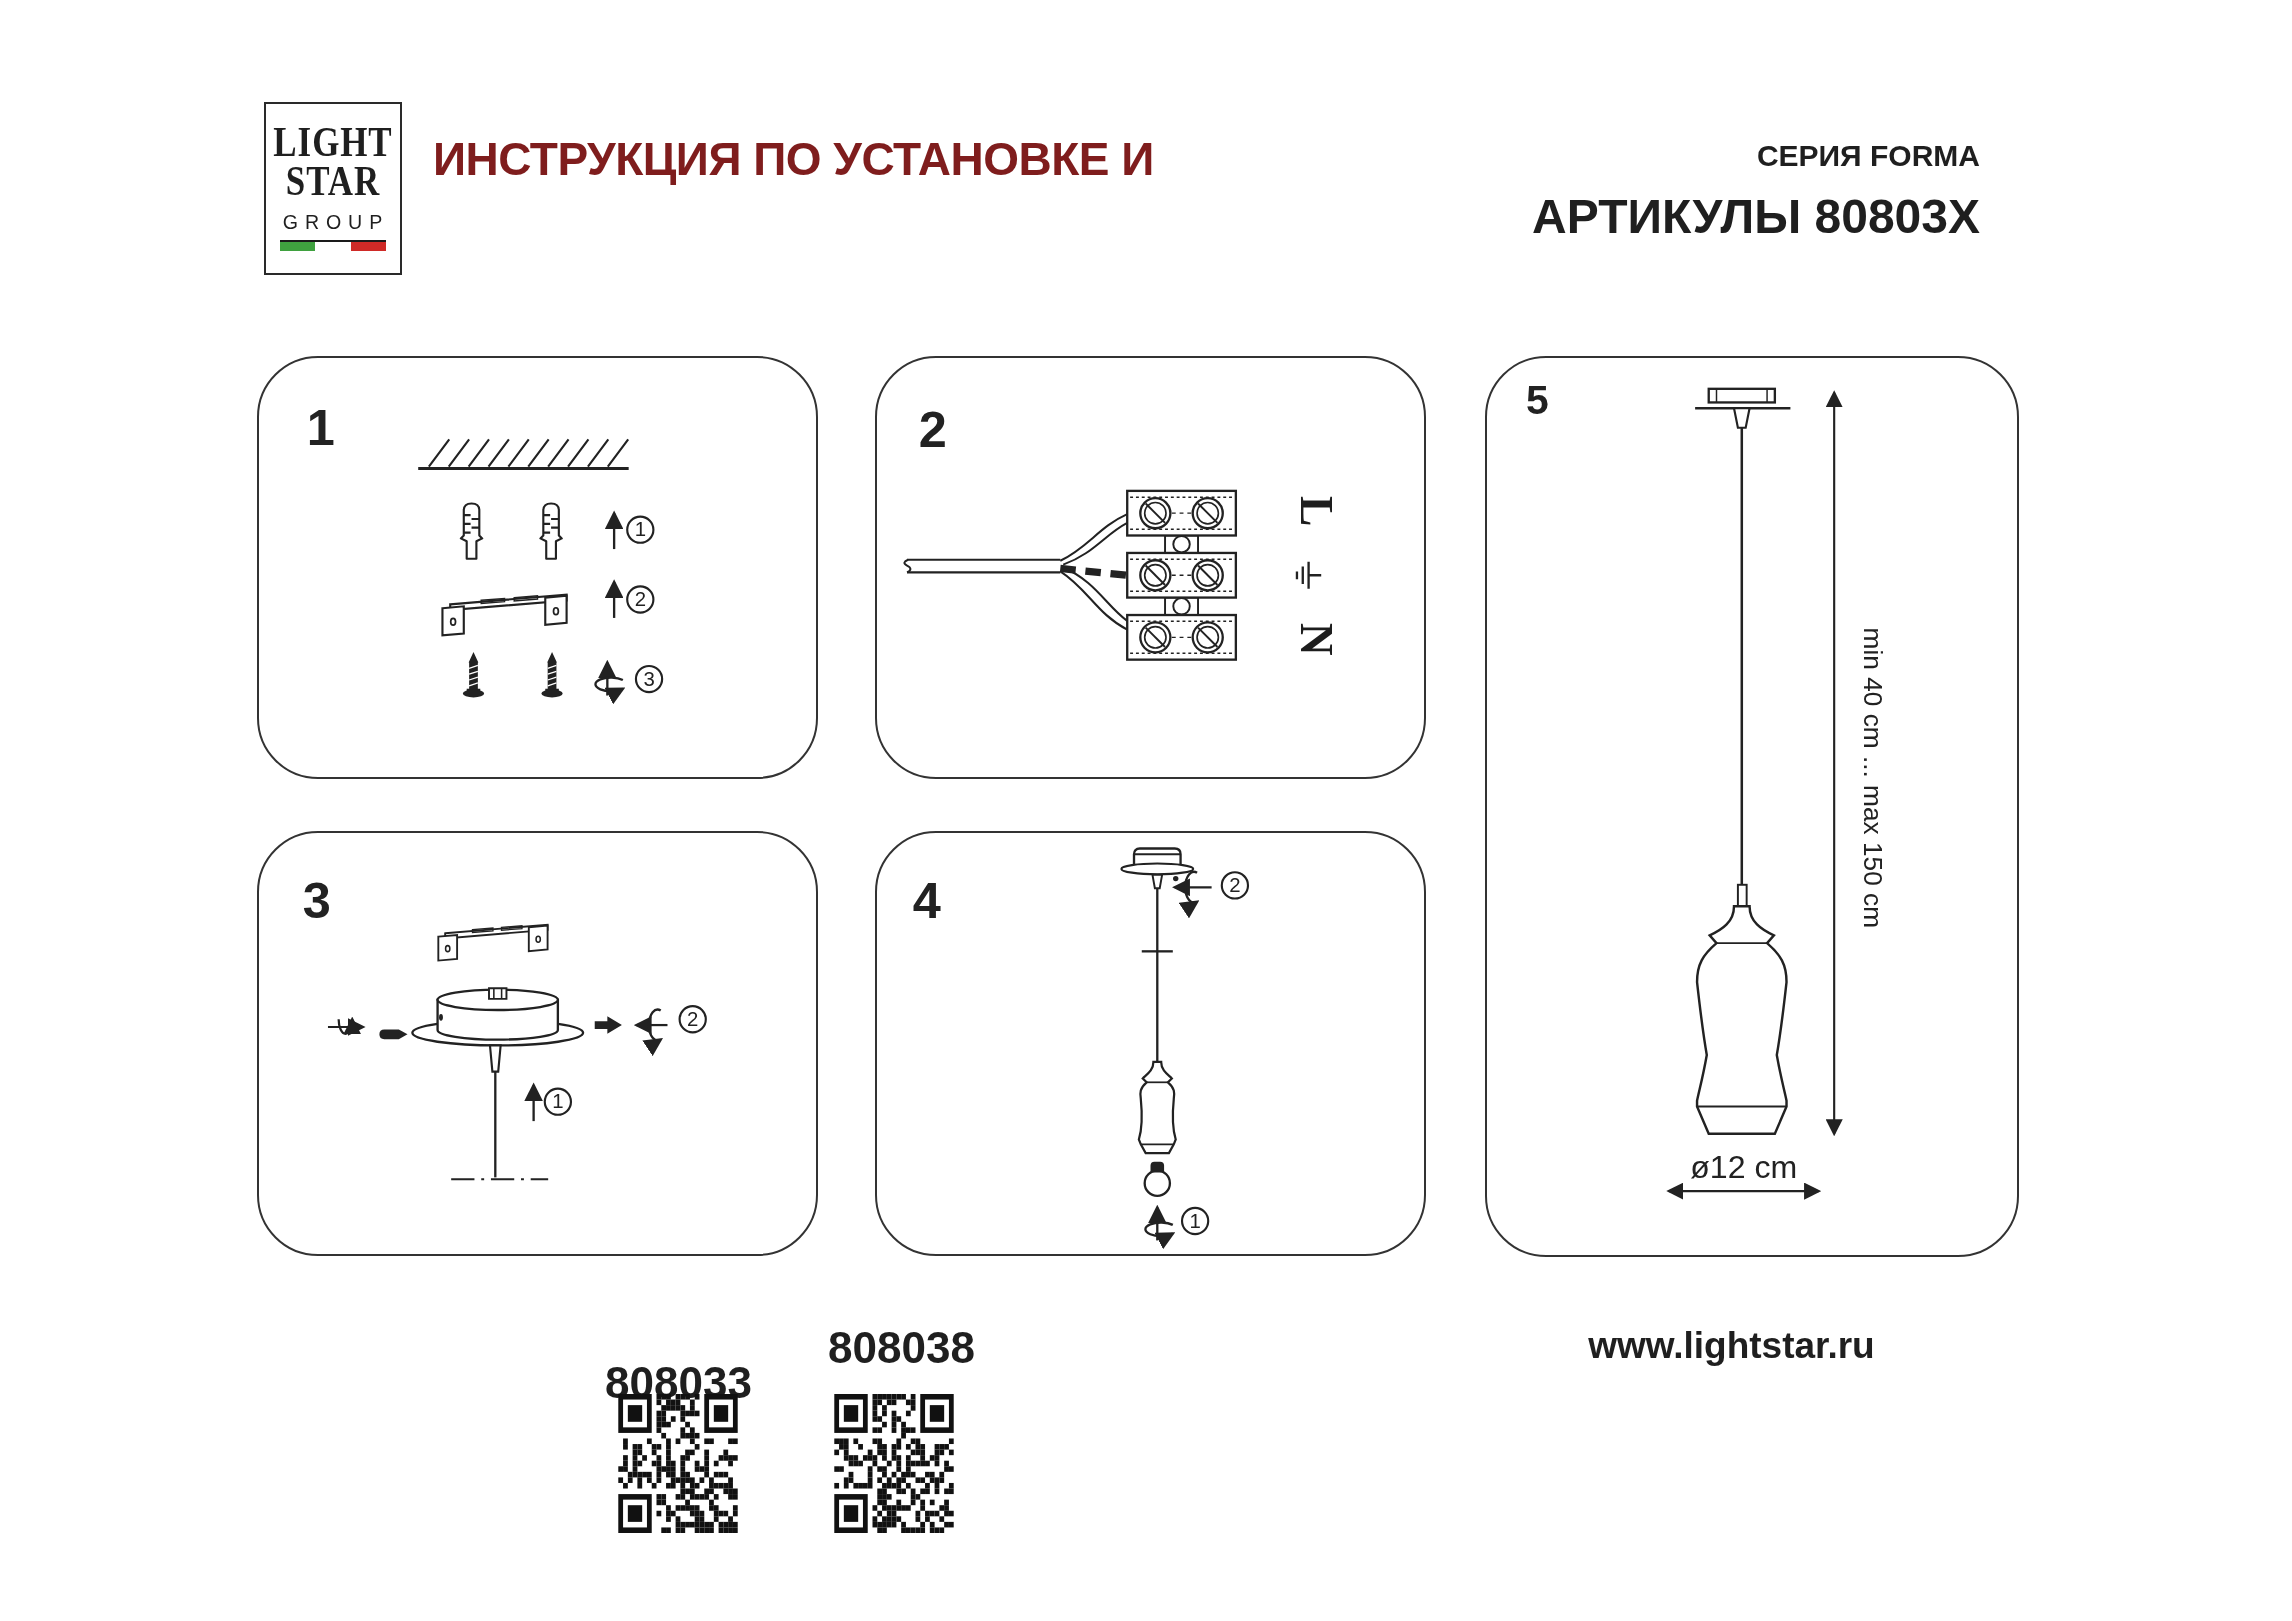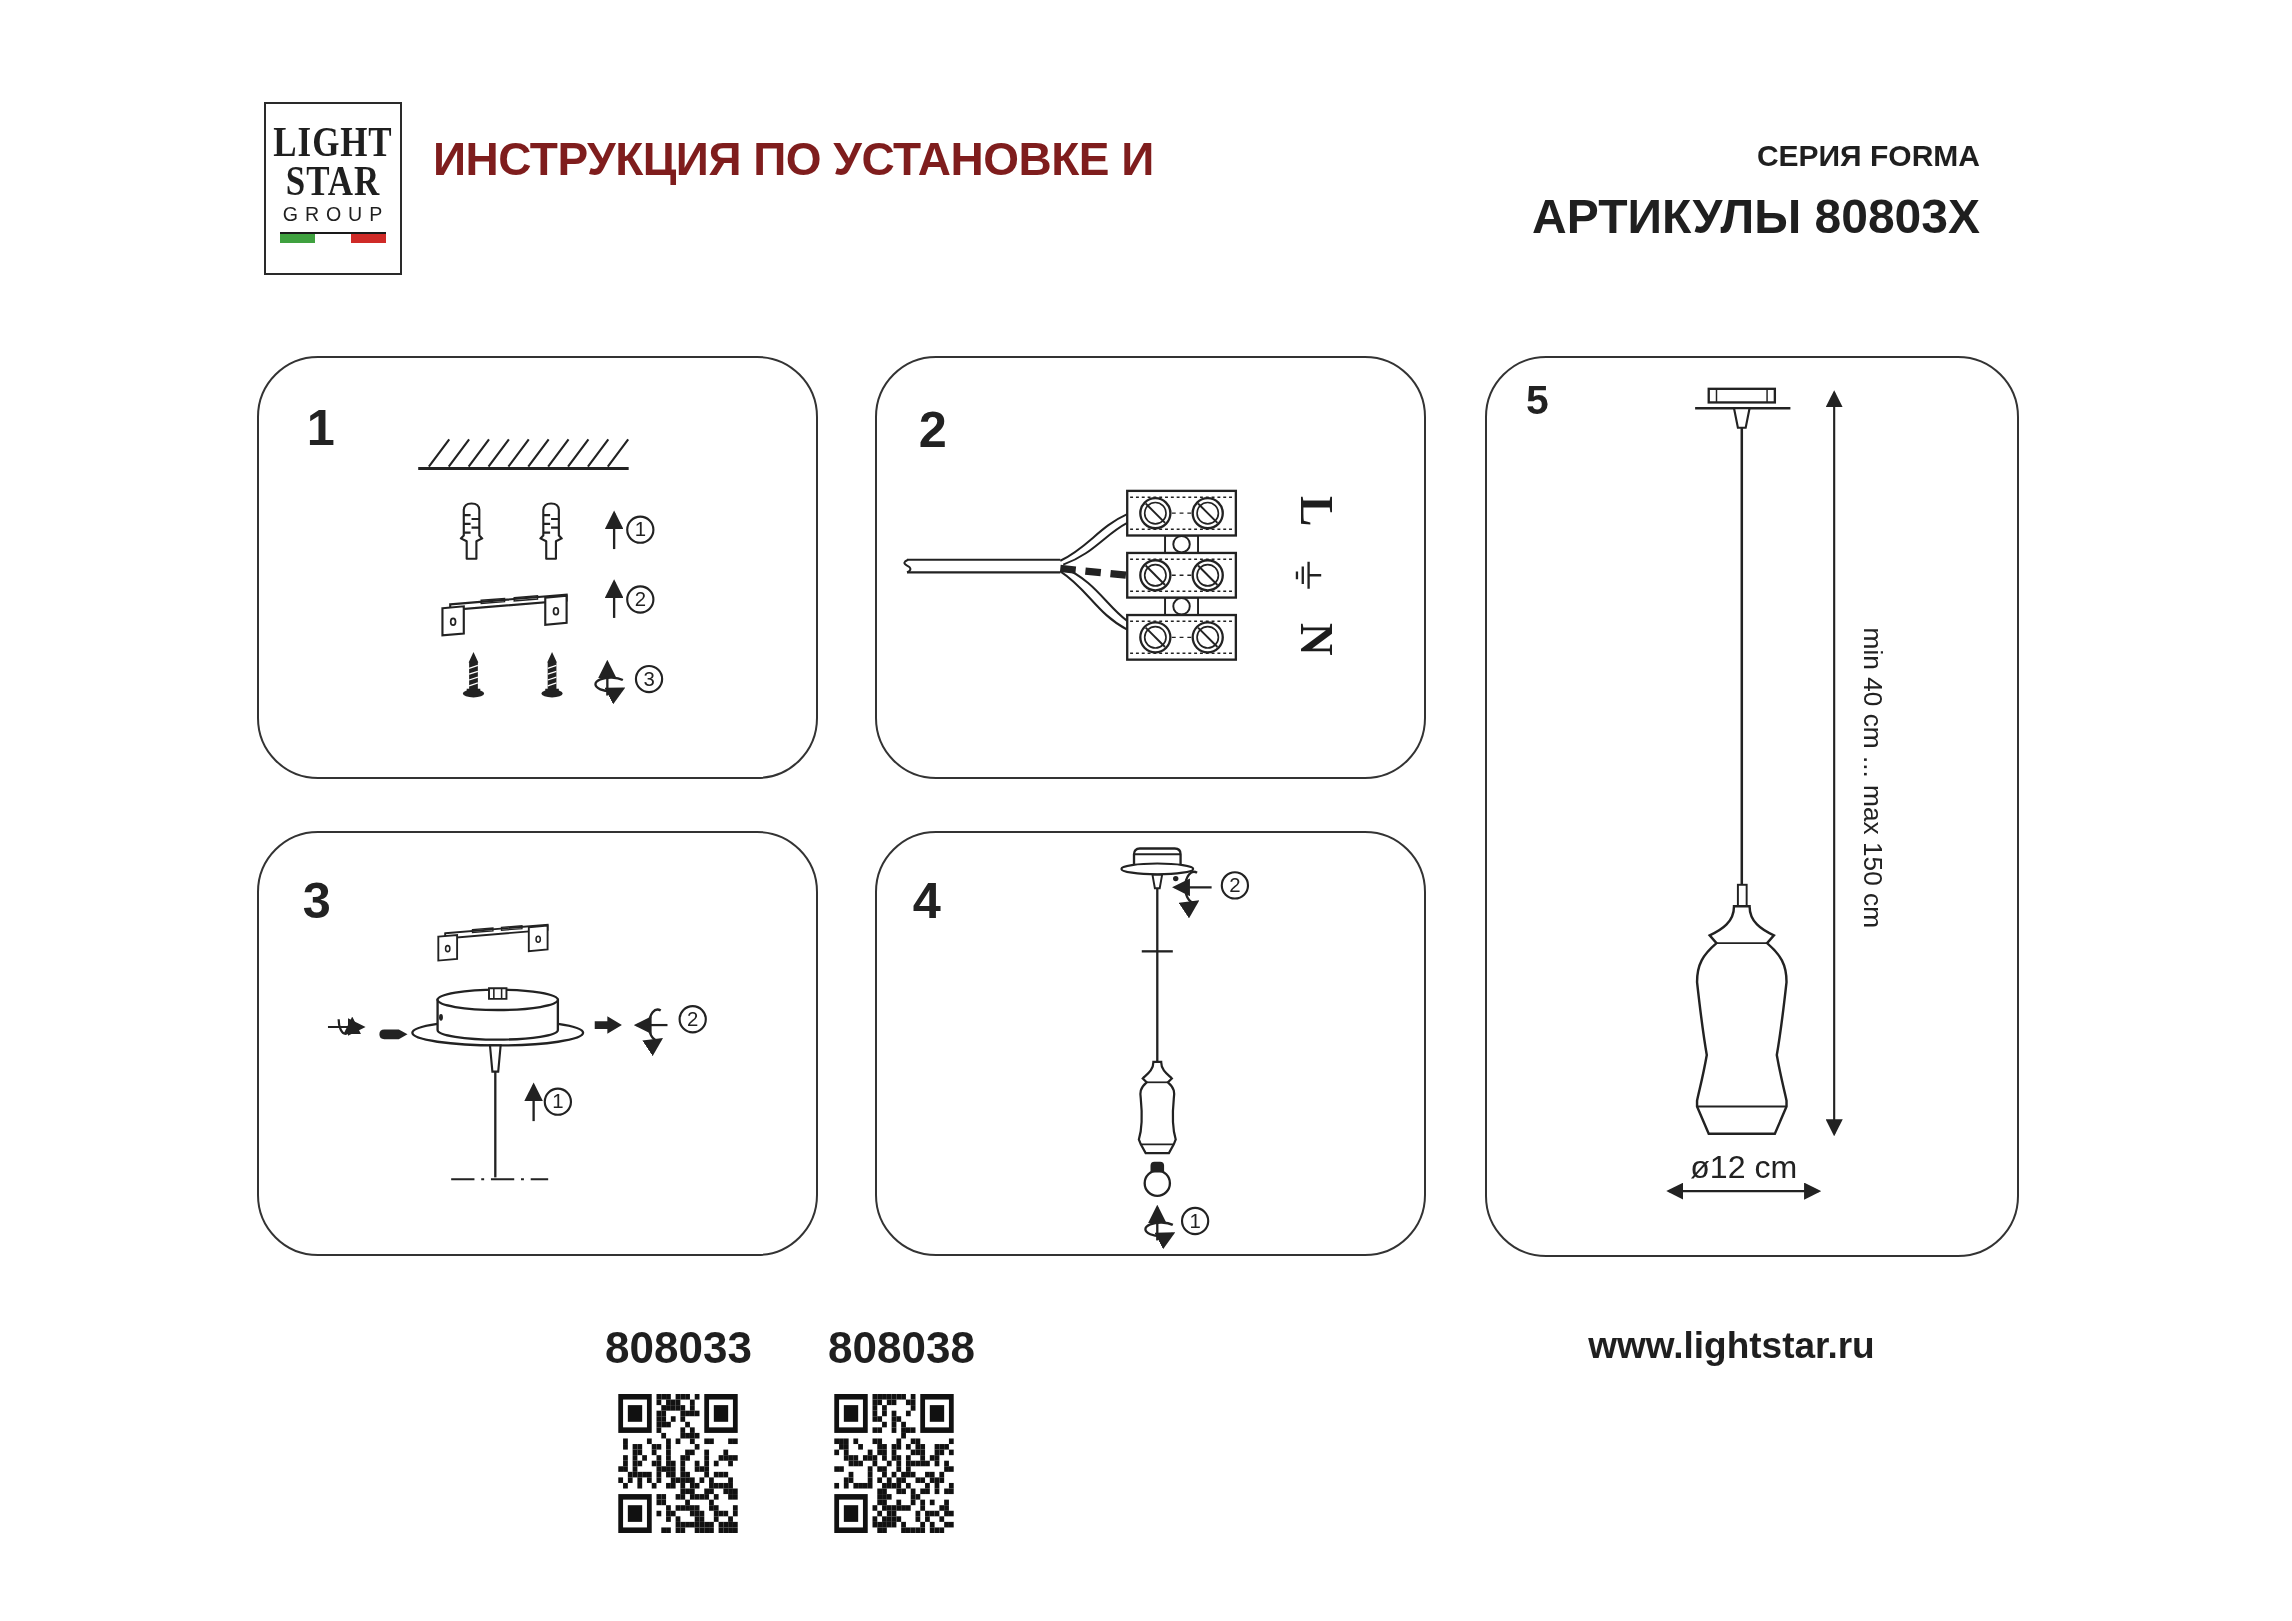--- a/index.html
+++ b/index.html
@@ -5,21 +5,21 @@
   html,body{margin:0;padding:0;background:#e8e8e8;}
   .page{position:relative;width:2293px;height:1621px;background:#ffffff;
         font-family:"Liberation Sans",sans-serif;color:#1f1f1f;overflow:hidden;padding-left:8px;}
 
   
   .logo{position:absolute;left:264px;top:102px;width:138px;height:173px;
         border:2.9px solid #2a2a2a;background:#fff;text-align:center;box-sizing:border-box;}
   .logo-word{font-family:"Liberation Serif",serif;font-weight:700;font-size:38px;
              line-height:39px;letter-spacing:1px;transform:scale(.92,1.12);}
   .logo-word.first{margin-top:17.6px;}
-  .logo-group{font-size:19.6px;font-weight:400;letter-spacing:6.9px;margin-top:3px;margin-left:5.9px;}
+  .logo-group{font-size:19.6px;font-weight:400;letter-spacing:6.9px;margin-top:11px;margin-left:5.9px;}
   .logo-flag{display:flex;height:8.8px;margin:6.9px 13.7px 0 13.7px;border-top:2px solid #1a1a1a;}
   .logo-flag span{flex:1;}
 
   .title{position:absolute;left:433px;top:131px;font-size:46px;font-weight:700;
          line-height:56px;letter-spacing:-0.5px;color:#7f1d1d;}
   .series{position:absolute;left:1485px;top:139px;width:495px;text-align:right;}
   .series-name{font-size:30px;font-weight:700;}
   .series-articles{font-size:48px;font-weight:700;margin-top:15.7px;}
 
   
@@ -36,21 +36,21 @@
   .cnum circle{fill:none;stroke:#222;stroke-width:2.2;}
   .cnum text{font:400 21px "Liberation Sans",sans-serif;text-anchor:middle;fill:#222;}
   .term{font:700 47px "Liberation Serif",serif;text-anchor:middle;fill:#1d1d1d;}
   .dimtext{font:400 27px "Liberation Sans",sans-serif;text-anchor:middle;fill:#222;}
   .dimtext2{font:400 33px "Liberation Sans",sans-serif;text-anchor:middle;fill:#222;}
   .ln{stroke:#222;fill:none;}
 
   
   .article{position:absolute;top:1323px;width:235px;text-align:center;
            font-size:44px;font-weight:700;}
-  .a1{left:561px;} .a2{left:784px;}
+  .a1{left:561px;margin-top:35px;} .a2{left:784px;}
   .qr{position:absolute;top:1394px;width:120px;height:139px;}
   .q1{left:618px;} .q2{left:834px;}
   .website{position:absolute;left:1565px;top:1325px;width:333px;text-align:center;
            font-size:37px;font-weight:700;}
 </style>
 </head>
 <body>
 
 <div class="page">
 

